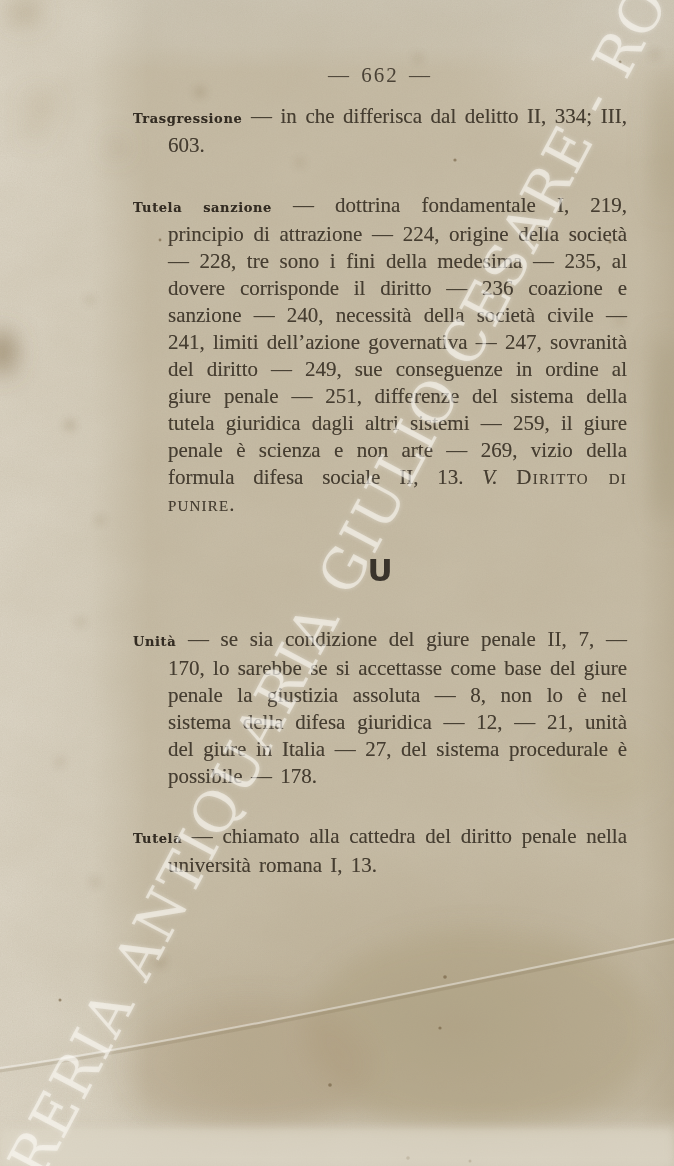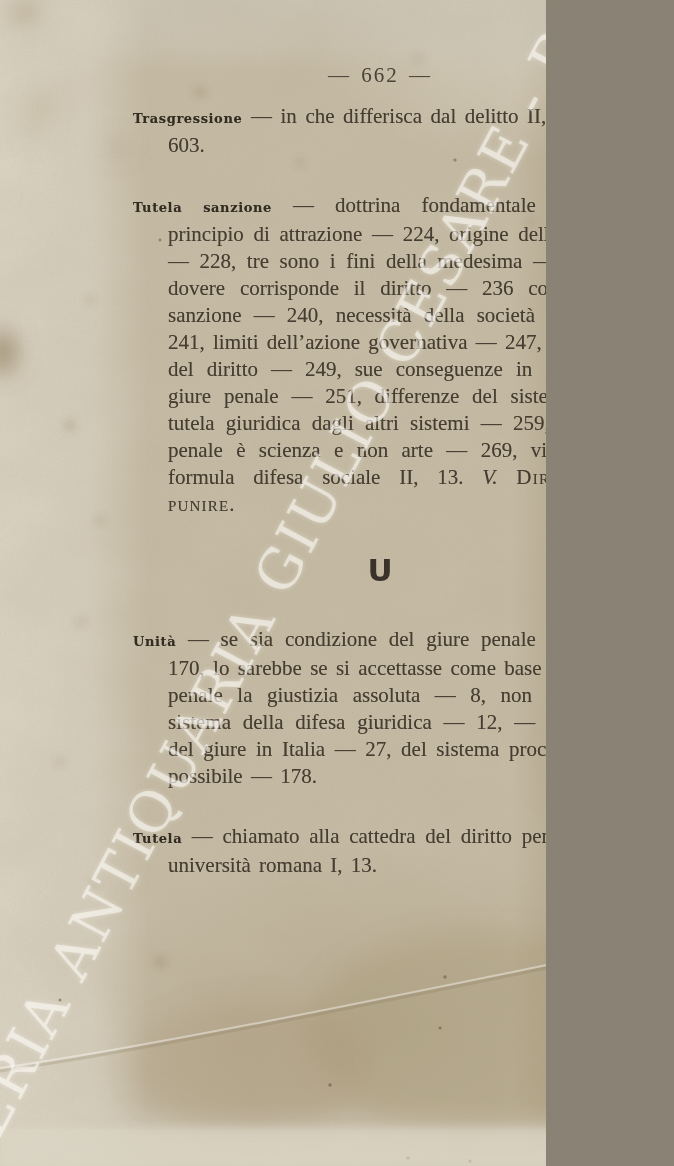--- a/index.html
+++ b/index.html
@@ -1,17 +1,17 @@
 <!DOCTYPE html>
 <html><head>
 <meta charset="utf-8">
 <style>
   html,body { margin:0; padding:0; background:#8a8274; }
   .page {
-    position:relative; width:546px; height:1166px; overflow:hidden;
+    position:relative; width:674px; height:1166px; overflow:hidden;
     font-family:"Liberation Serif", serif;
     color:#453d31;
     background:
       linear-gradient(90deg, rgba(226,220,206,0.92) 0px, rgba(223,217,202,0.78) 92px, rgba(223,217,202,0) 148px),
       linear-gradient(180deg, rgba(211,206,192,0.70) 0px, rgba(211,206,192,0.50) 46px, rgba(211,206,192,0) 72px),
       linear-gradient(0deg, rgba(218,212,198,0.85) 0px, rgba(218,212,198,0.55) 34px, rgba(218,212,198,0) 62px),
       radial-gradient(260px 200px at 92% 2%, rgba(226,220,207,0.70), rgba(226,220,207,0) 70%),
       radial-gradient(430px 270px at 68% 88%, rgba(148,130,96,0.30), rgba(148,130,96,0) 70%),
       radial-gradient(280px 190px at 30% 92%, rgba(150,132,98,0.18), rgba(150,132,98,0) 70%),
       radial-gradient(300px 300px at 8% 97%, rgba(230,225,212,0.60), rgba(230,225,212,0) 70%),

